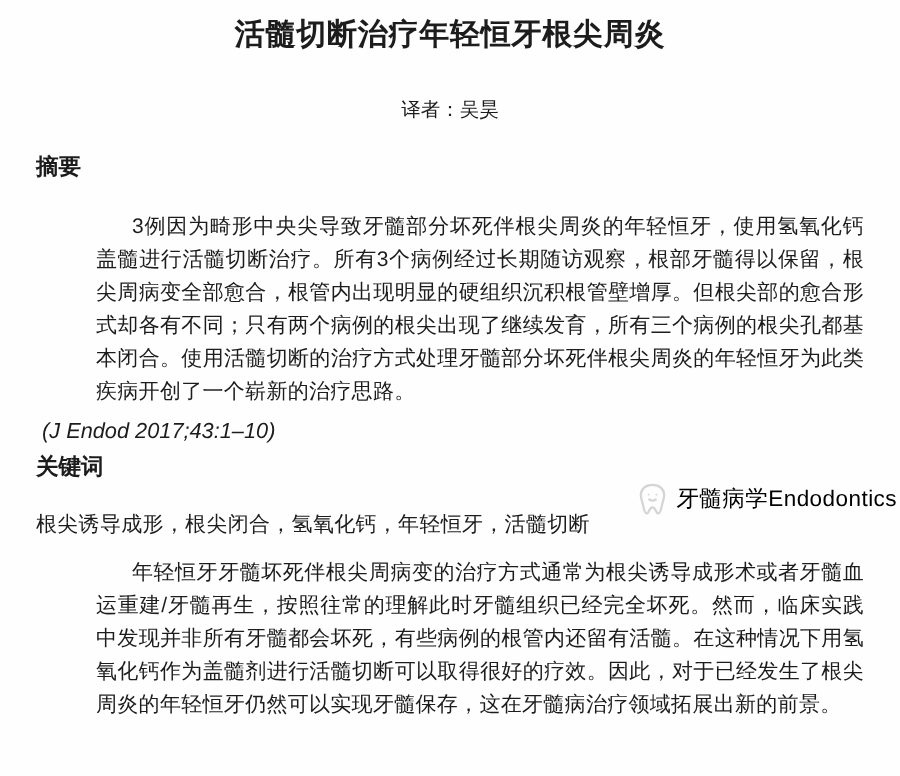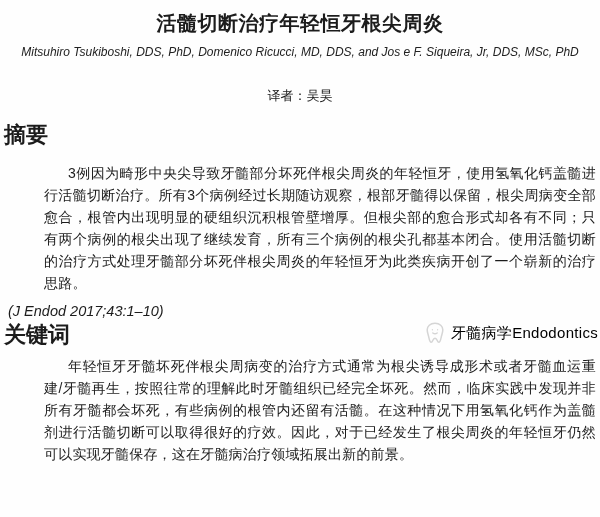--- a/index.html
+++ b/index.html
@@ -12,21 +12,21 @@
     height: 517px;
     overflow: hidden;
     font-family: "Liberation Sans", "DejaVu Sans", sans-serif;
     color: #1c1c1c;
   }
   .page {
     position: relative;
     box-sizing: border-box;
     width: 600px;
     height: 517px;
-    padding: 0 4px;
+    padding: 0 24px;
     background: #fefefe;
   }
   .title {
     margin: 0;
     padding-top: 10px;
     text-align: center;
     font-size: 20px;
     line-height: 27px;
     font-weight: 700;
     letter-spacing: 0.5px;
@@ -41,21 +41,21 @@
   }
   .translator {
     margin-top: 28px;
     text-align: center;
     font-size: 13px;
     line-height: 16px;
   }
   .section-heading {
     margin: 0;
     margin-top: 20px;
-    font-size: 22px;
+    font-size: 15px;
     line-height: 21px;
     font-weight: 700;
   }
   .section-heading.keywords-h { margin-top: 1px; }
   .section-heading.intro-h { margin-top: 23px; }
   .body-para {
     margin: 0;
     margin-top: 17px;
     font-size: 14px;
     line-height: 22px;
@@ -91,32 +91,32 @@
     letter-spacing: 0.3px;
   }
 </style>
 </head>
 <body>
 
 <div class="page">
 
   <h1 class="title">活髓切断治疗年轻恒牙根尖周炎</h1>
 
-  <div class="authors">Mitsuhiro Tsukiboshi, DDS, PhD, Domenico Ricucci, MD, DDS, and Jos e F. Siqueira, Jr, DDS, MSc, PhD</div>
 
   <div class="translator">译者：吴昊</div>
 
   <h2 class="section-heading">摘要</h2>
 
   <p class="body-para indent">3例因为畸形中央尖导致牙髓部分坏死伴根尖周炎的年轻恒牙，使用氢氧化钙盖髓进行活髓切断治疗。所有3个病例经过长期随访观察，根部牙髓得以保留，根尖周病变全部愈合，根管内出现明显的硬组织沉积根管壁增厚。但根尖部的愈合形式却各有不同；只有两个病例的根尖出现了继续发育，所有三个病例的根尖孔都基本闭合。使用活髓切断的治疗方式处理牙髓部分坏死伴根尖周炎的年轻恒牙为此类疾病开创了一个崭新的治疗思路。</p>
 
   <p class="citation">(J Endod 2017;43:1–10)</p>
 
   <h2 class="section-heading keywords-h">关键词</h2>
 
+  <p class="body-para keywords-line">根尖诱导成形，根尖闭合，氢氧化钙，年轻恒牙，活髓切断</p>
 
 
   <p class="body-para indent intro-para">年轻恒牙牙髓坏死伴根尖周病变的治疗方式通常为根尖诱导成形术或者牙髓血运重建/牙髓再生，按照往常的理解此时牙髓组织已经完全坏死。然而，临床实践中发现并非所有牙髓都会坏死，有些病例的根管内还留有活髓。在这种情况下用氢氧化钙作为盖髓剂进行活髓切断可以取得很好的疗效。因此，对于已经发生了根尖周炎的年轻恒牙仍然可以实现牙髓保存，这在牙髓病治疗领域拓展出新的前景。</p>
 
   <div class="watermark">
     <span class="wm-icon">
       <svg width="26" height="26" viewBox="0 0 24 24" fill="none" stroke="#d5d5d5" stroke-width="1.4" stroke-linecap="round" stroke-linejoin="round">
         <path d="M12 3 C7.5 3 4.8 5.8 4.8 9 c0 2.6 1 4.4 1.5 7 .5 2.4 1 4.6 2.2 4.6 1.6 0 1.3-3.8 3.5-3.8 s1.9 3.8 3.5 3.8 c1.2 0 1.7-2.2 2.2-4.6 .5-2.6 1.5-4.4 1.5-7 0-3.2-2.7-6-7.2-6z"></path>
         <circle cx="9.6" cy="9" r="0.6" fill="#d5d5d5" stroke="none"></circle>
         <circle cx="14.4" cy="9" r="0.6" fill="#d5d5d5" stroke="none"></circle>

